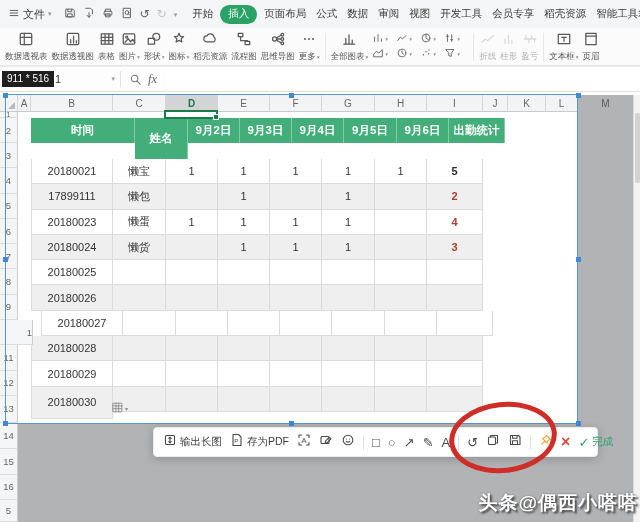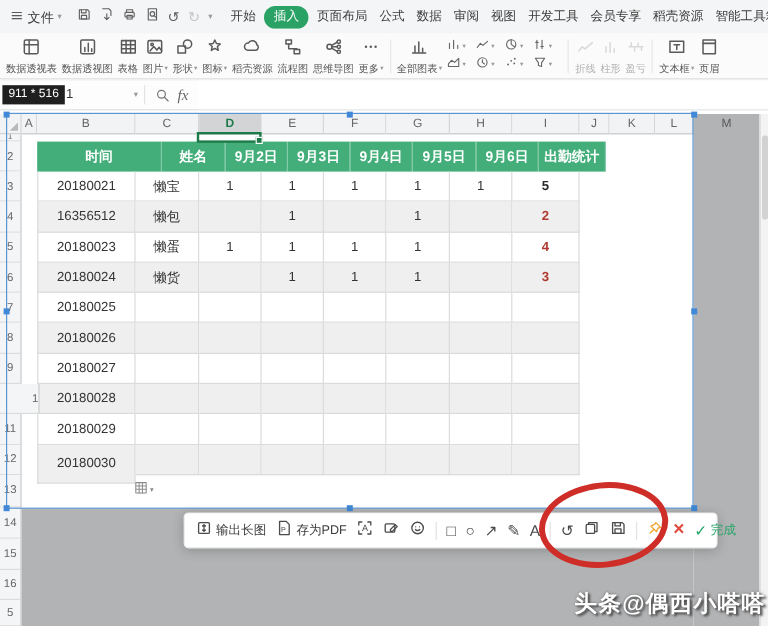--- a/index.html
+++ b/index.html
@@ -386,40 +386,40 @@
         <div class="rhcell" style="height: 25.3px;">12</div>
         <div class="rhcell" style="height: 27px;">13</div>
         <div class="rhcell" style="height: 26px;">14</div>
         <div class="rhcell" style="height: 26px;">15</div>
         <div class="rhcell" style="height: 25px;">16</div>
         <div class="rhcell" style="height: 22px;">5</div>
       </div>
     <div class="grid-table" id="gridTable">
         <div class="trow hrow">
           <div class="tcell" style="width: 104px; height: 25px;">时间</div>
-          <div class="tcell" style="width: 53px; height: 25px;">姓名</div>
+          <div class="tcell" style="width: 53px; height: 41px;">姓名</div>
           <div class="tcell" style="width: 52px; height: 25px;">9月2日</div>
           <div class="tcell" style="width: 52px; height: 25px;">9月3日</div>
           <div class="tcell" style="width: 52px; height: 25px;">9月4日</div>
           <div class="tcell" style="width: 53px; height: 25px;">9月5日</div>
           <div class="tcell" style="width: 52px; height: 25px;">9月6日</div>
           <div class="tcell" style="width: 56px; height: 25px;">出勤统计</div>
         </div>
         <div class="trow">
           <div class="tcell" style="width: 82px; height: 25.3px;">20180021</div>
           <div class="tcell" style="width: 53px; height: 25.3px;">懒宝</div>
           <div class="tcell" style="width: 52px; height: 25.3px;">1</div>
           <div class="tcell" style="width: 52px; height: 25.3px;">1</div>
           <div class="tcell" style="width: 52px; height: 25.3px;">1</div>
           <div class="tcell" style="width: 53px; height: 25.3px;">1</div>
           <div class="tcell" style="width: 52px; height: 25.3px;">1</div>
           <div class="tcell total" style="width: 56px; height: 25.3px; color: rgb(43, 43, 43);">5</div>
         </div>
         <div class="trow">
-          <div class="tcell" style="width: 82px; height: 25.3px; background: rgb(239, 239, 239);">16356512</div>
+          <div class="tcell" style="width: 82px; height: 25.3px; background: rgb(239, 239, 239);">17899111</div>
           <div class="tcell" style="width: 53px; height: 25.3px; background: rgb(239, 239, 239);">懒包</div>
           <div class="tcell" style="width: 52px; height: 25.3px; background: rgb(239, 239, 239);"></div>
           <div class="tcell" style="width: 52px; height: 25.3px; background: rgb(239, 239, 239);">1</div>
           <div class="tcell" style="width: 52px; height: 25.3px; background: rgb(239, 239, 239);"></div>
           <div class="tcell" style="width: 53px; height: 25.3px; background: rgb(239, 239, 239);">1</div>
           <div class="tcell" style="width: 52px; height: 25.3px; background: rgb(239, 239, 239);"></div>
           <div class="tcell total" style="width: 56px; height: 25.3px; background: rgb(239, 239, 239); color: rgb(176, 58, 48);">2</div>
         </div>
         <div class="trow">
           <div class="tcell" style="width: 82px; height: 25.3px;">20180023</div>
@@ -455,21 +455,21 @@
           <div class="tcell" style="width: 82px; height: 25.3px; background: rgb(239, 239, 239);">20180026</div>
           <div class="tcell" style="width: 53px; height: 25.3px; background: rgb(239, 239, 239);"></div>
           <div class="tcell" style="width: 52px; height: 25.3px; background: rgb(239, 239, 239);"></div>
           <div class="tcell" style="width: 52px; height: 25.3px; background: rgb(239, 239, 239);"></div>
           <div class="tcell" style="width: 52px; height: 25.3px; background: rgb(239, 239, 239);"></div>
           <div class="tcell" style="width: 53px; height: 25.3px; background: rgb(239, 239, 239);"></div>
           <div class="tcell" style="width: 52px; height: 25.3px; background: rgb(239, 239, 239);"></div>
           <div class="tcell total" style="width: 56px; height: 25.3px; background: rgb(239, 239, 239); color: rgb(43, 43, 43);"></div>
         </div>
         <div class="trow">
-          <div class="tcell" style="width: 82px; height: 25.3px;">20180027</div>
+          <div class="tcell" style="width: 82px; height: 25.3px; margin-left: 10px;">20180027</div>
           <div class="tcell" style="width: 53px; height: 25.3px;"></div>
           <div class="tcell" style="width: 52px; height: 25.3px;"></div>
           <div class="tcell" style="width: 52px; height: 25.3px;"></div>
           <div class="tcell" style="width: 52px; height: 25.3px;"></div>
           <div class="tcell" style="width: 53px; height: 25.3px;"></div>
           <div class="tcell" style="width: 52px; height: 25.3px;"></div>
           <div class="tcell total" style="width: 56px; height: 25.3px; color: rgb(43, 43, 43);"></div>
         </div>
         <div class="trow">
           <div class="tcell" style="width: 82px; height: 25.3px; background: rgb(239, 239, 239);">20180028</div>

